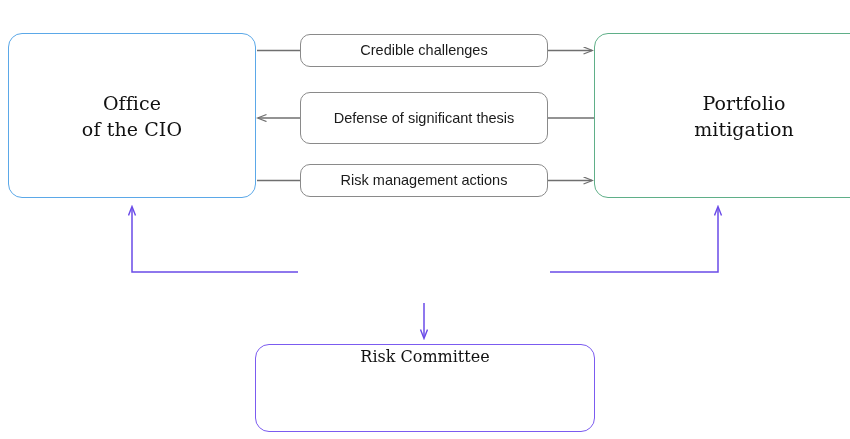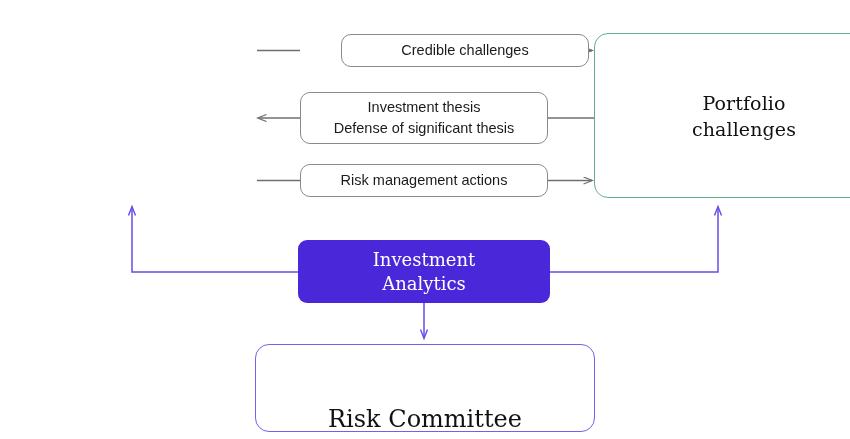--- a/index.html
+++ b/index.html
@@ -58,21 +58,21 @@
   .node-mid {
     left: 300px;
     width: 248px;
     border: 1.3px solid #8a8a8a;
     border-radius: 10px;
     font-family: "Liberation Sans", sans-serif;
     font-size: 14.5px;
     line-height: 21px;
     color: #1b1b1b;
   }
-  .mid-1 { top: 34px; height: 33px; margin-left: 41px; }
+  .mid-1 { top: 34px; height: 33px; }
   .mid-2 { top: 92px; height: 52px; }
   .mid-3 { top: 164px; height: 33px; }
 
   
   .node-analytics {
     left: 298px;
     top: 240px;
     width: 252px;
     height: 63px;
     background: #4A28D9;
@@ -86,23 +86,23 @@
 
   
   .node-committee {
     left: 255px;
     top: 344px;
     width: 340px;
     height: 88px;
     border: 1.6px solid #7B5BF0;
     border-radius: 14px;
     font-family: "DejaVu Serif", "Liberation Serif", serif;
-    font-size: 24px;
+    font-size: 16px;
     color: #111111;
-    justify-content: flex-end;
+    justify-content: space-between;
   }
   .node-committee .line { line-height: 24px; }
 
   
   #links {
     position: absolute;
     left: 0;
     top: 0;
     width: 850px;
     height: 439px;
@@ -145,41 +145,40 @@
 
     <g>
       <path d="M550,272 L718,272 L718,207" fill="none" stroke="#6A4BE8" stroke-width="1.5" marker-end="url(#arrowPurple)"></path>
     </g>
 
     <g>
       <path d="M424,303 L424,338" fill="none" stroke="#6A4BE8" stroke-width="1.5" marker-end="url(#arrowPurple)"></path>
     </g>
   </svg>
 
+  <div class="node node-cio">
+    <div class="node-serif-title">Office</div>
+    <div class="node-serif-title">of the CIO</div>
+  </div>
 
   <div class="node node-portfolio">
     <div class="node-serif-title">Portfolio</div>
-    <div class="node-serif-title">challenges</div>
+    <div class="node-serif-title">mitigation</div>
   </div>
 
   <div class="node node-mid mid-1">
     <div>Credible challenges</div>
   </div>
 
   <div class="node node-mid mid-2">
-    <div>Investment thesis</div>
     <div>Defense of significant thesis</div>
   </div>
 
   <div class="node node-mid mid-3">
     <div>Risk management actions</div>
   </div>
 
-  <div class="node node-analytics">
-    <div>Investment</div>
-    <div>Analytics</div>
-  </div>
 
   <div class="node node-committee">
     <div class="line">Risk Committee</div>
   </div>
 
 </div>
 
 </body></html>

